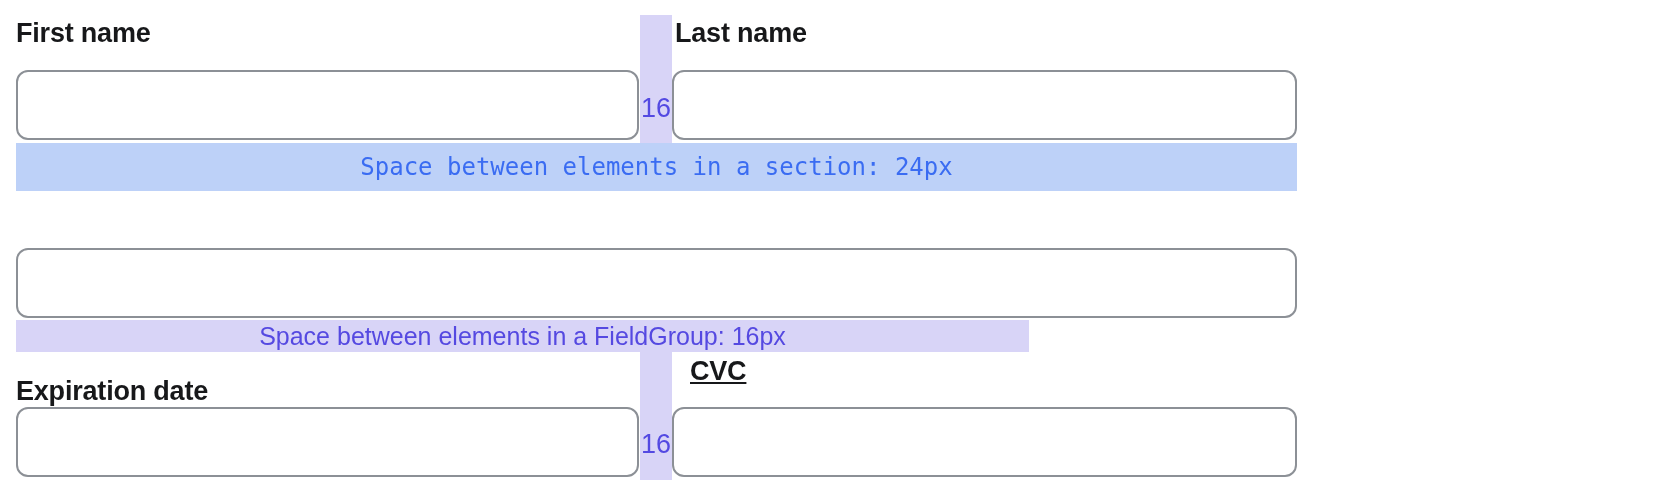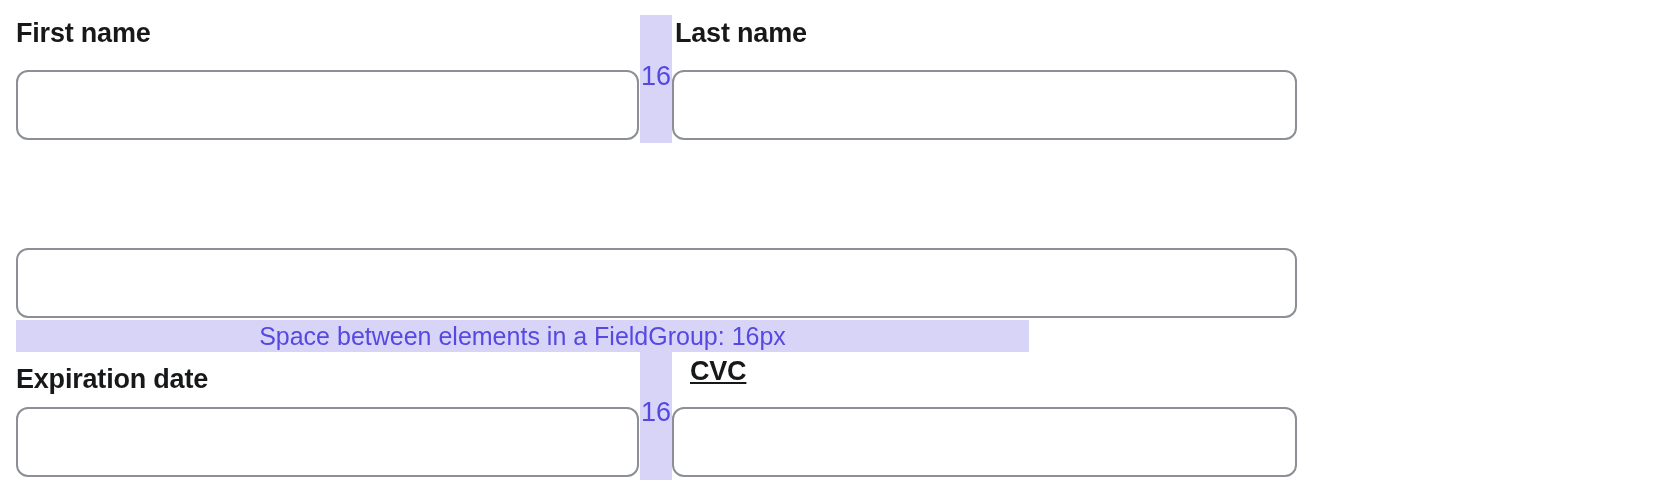--- a/index.html
+++ b/index.html
@@ -49,20 +49,21 @@
   }
   .gap-num {
     position: absolute;
     left: 638px;
     width: 36px;
     text-align: center;
     font-size: 27px;
     font-weight: 500;
     color: #5349e2;
     line-height: 28px;
+    margin-top: 32px;
   }
 
   .section-band {
     position: absolute;
     left: 16px;
     width: 1281px;
     height: 48px;
     background: #bdd1f8;
     text-align: center;
     line-height: 48px;
@@ -94,31 +95,34 @@
   <div class="gap-strip abs" style="top:15px;"></div>
 
   <div class="field-label abs" style="left:675px; top:17px;">Last name</div>
   <div class="field-label abs" style="left:16px; top:17px;">First name</div>
 
   <input class="text-input" style="left: 16px; top: 70px; width: 623px;" aria-label="First name">
   <input class="text-input" style="left: 672px; top: 70px; width: 625px;" aria-label="Last name">
 
   <div class="gap-num abs" style="top:62px;">16</div>
 
+  <div class="section-band abs" style="top:143px;">
+    <span>Space between elements in a section: 24px</span>
+  </div>
 
 
   <input class="text-input" style="left: 16px; top: 248px; width: 1281px;" aria-label="Credit card number">
 
   <div class="group-band abs" style="top:320px;">
     <span>Space between elements in a FieldGroup: 16px</span>
   </div>
 
   <div class="gap-strip abs" style="top:352px;"></div>
 
-  <div class="field-label abs" style="left:16px; top:363px;">Expiration date</div>
+  <div class="field-label abs" style="left:16px; top:375px;">Expiration date</div>
   <div class="field-label abs" style="left:690px; top:355px;text-decoration:underline;">CVC</div>
 
   <input class="text-input" style="left: 16px; top: 407px; width: 623px;" aria-label="Expiration date">
   <input class="text-input" style="left: 672px; top: 407px; width: 625px;" aria-label="CVC">
 
   <div class="gap-num abs" style="top:398px;">16</div>
 
 </div>
 
 </body></html>

